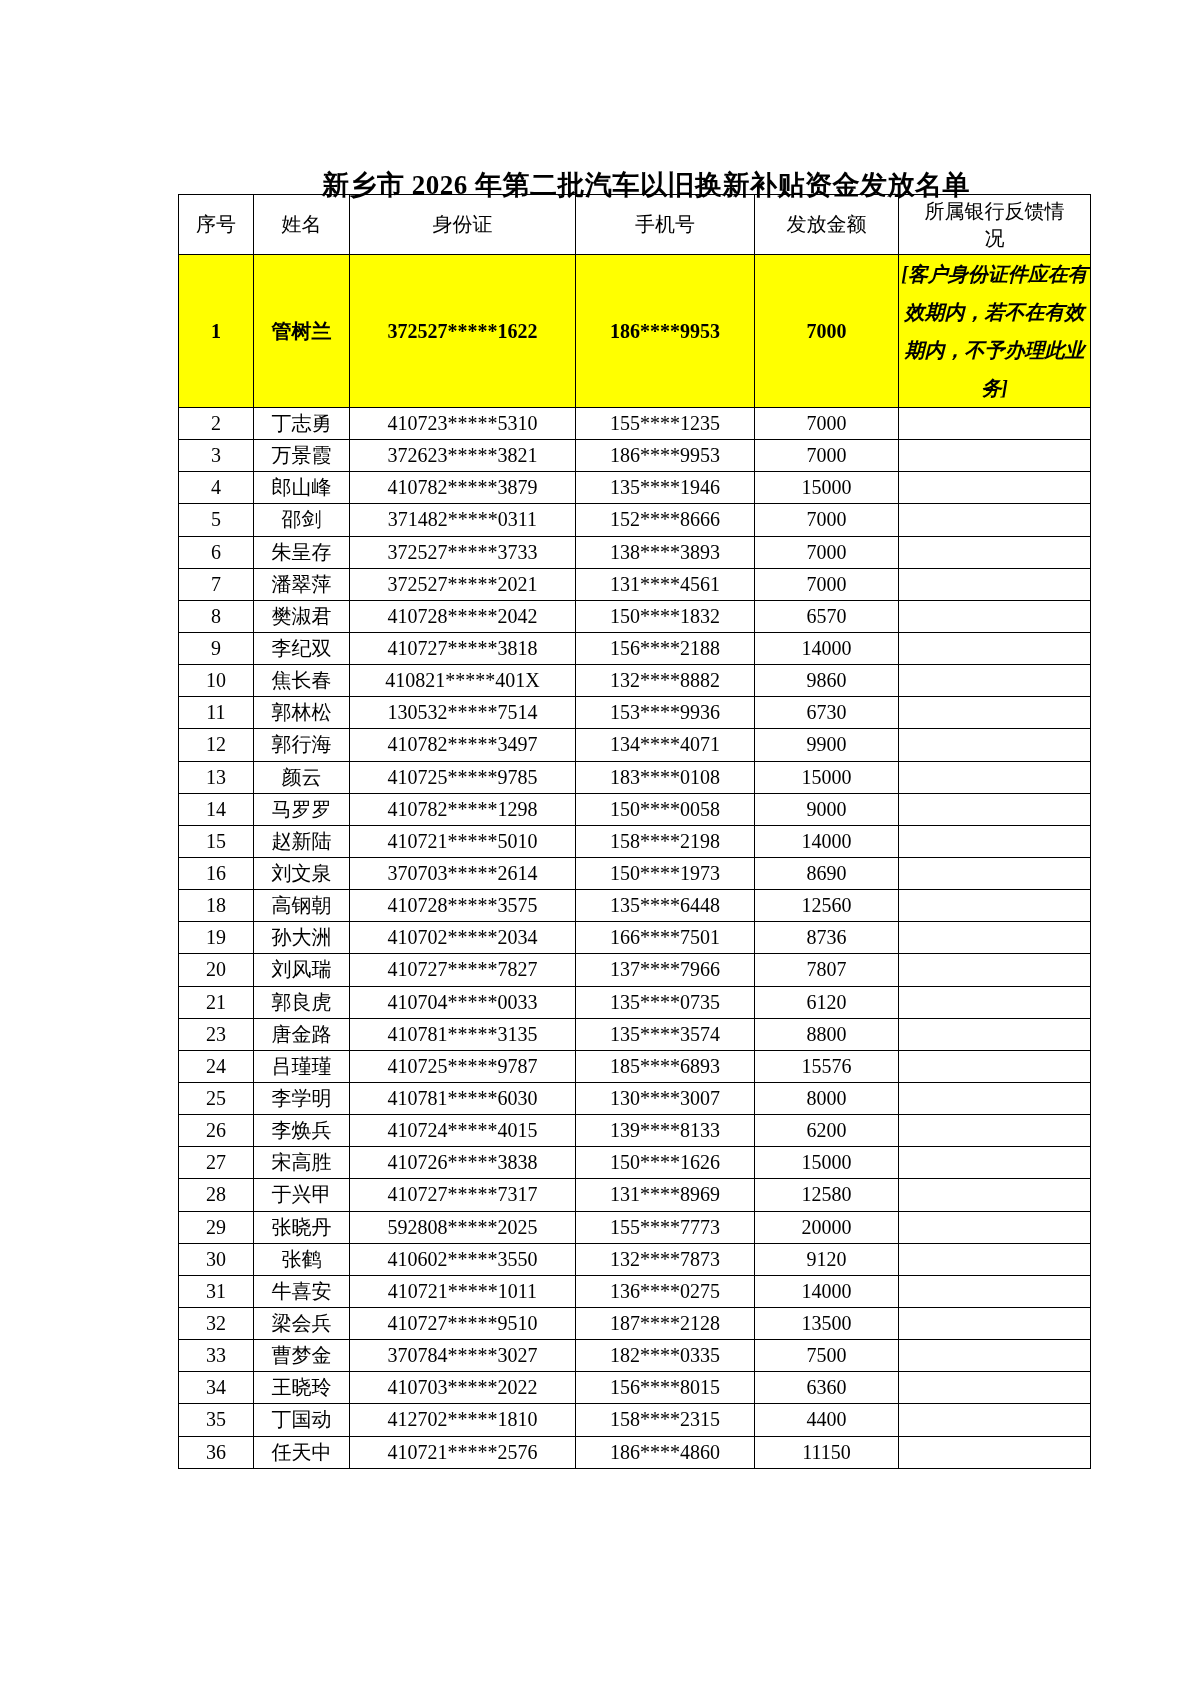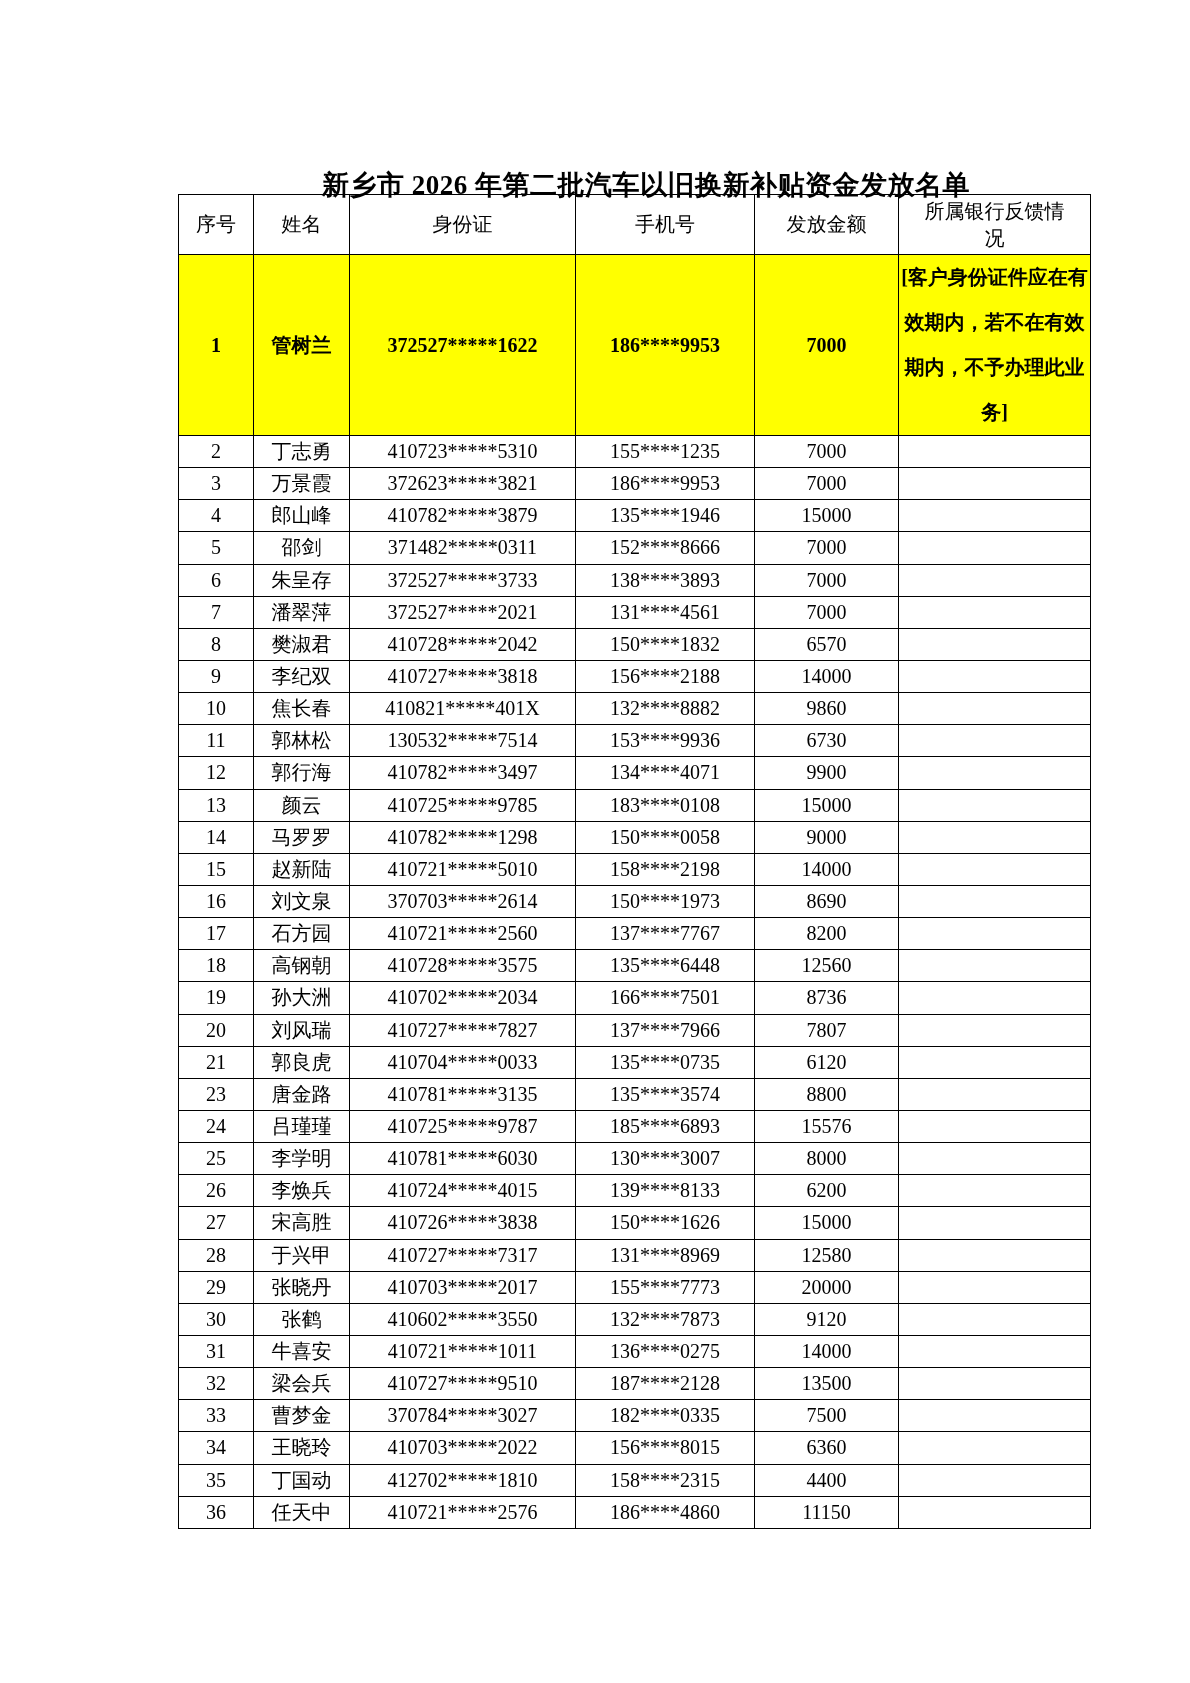--- a/index.html
+++ b/index.html
@@ -40,21 +40,21 @@
     font-weight: normal;
     padding: 0;
     overflow: hidden;
     line-height: 1.35;
   }
   .subsidy thead tr { height: 60px; }
   .subsidy tbody tr { height: 32.15px; }
   .subsidy tbody tr.hl { height: 126px; }
   .subsidy tbody tr.hl td { background: #FFFF00; font-weight: bold; }
   .subsidy th.wrap-head { padding: 0 20px; line-height: 27px; }
-  .subsidy td.feedback { padding: 0 2px; line-height: 45px; }
+  .subsidy td.feedback { padding: 0 2px; line-height: 38px; font-style: italic; }
   col.c-no  { width: 75px; }
   col.c-nm  { width: 96px; }
   col.c-id  { width: 226px; }
   col.c-ph  { width: 179px; }
   col.c-am  { width: 144px; }
   col.c-fb  { width: 192px; }
 </style>
 </head>
 <body>
 
@@ -203,28 +203,20 @@
         </tr>
         <tr>
           <td>16</td>
           <td>刘文泉</td>
           <td>370703*****2614</td>
           <td>150****1973</td>
           <td>8690</td>
           <td class="feedback"></td>
         </tr>
         <tr>
-          <td>17</td>
-          <td>石方园</td>
-          <td>410721*****2560</td>
-          <td>137****7767</td>
-          <td>8200</td>
-          <td class="feedback"></td>
-        </tr>
-        <tr>
           <td>18</td>
           <td>高钢朝</td>
           <td>410728*****3575</td>
           <td>135****6448</td>
           <td>12560</td>
           <td class="feedback"></td>
         </tr>
         <tr>
           <td>19</td>
           <td>孙大洲</td>
@@ -293,21 +285,21 @@
           <td>28</td>
           <td>于兴甲</td>
           <td>410727*****7317</td>
           <td>131****8969</td>
           <td>12580</td>
           <td class="feedback"></td>
         </tr>
         <tr>
           <td>29</td>
           <td>张晓丹</td>
-          <td>410703*****2017</td>
+          <td>592808*****2025</td>
           <td>155****7773</td>
           <td>20000</td>
           <td class="feedback"></td>
         </tr>
         <tr>
           <td>30</td>
           <td>张鹤</td>
           <td>410602*****3550</td>
           <td>132****7873</td>
           <td>9120</td>

